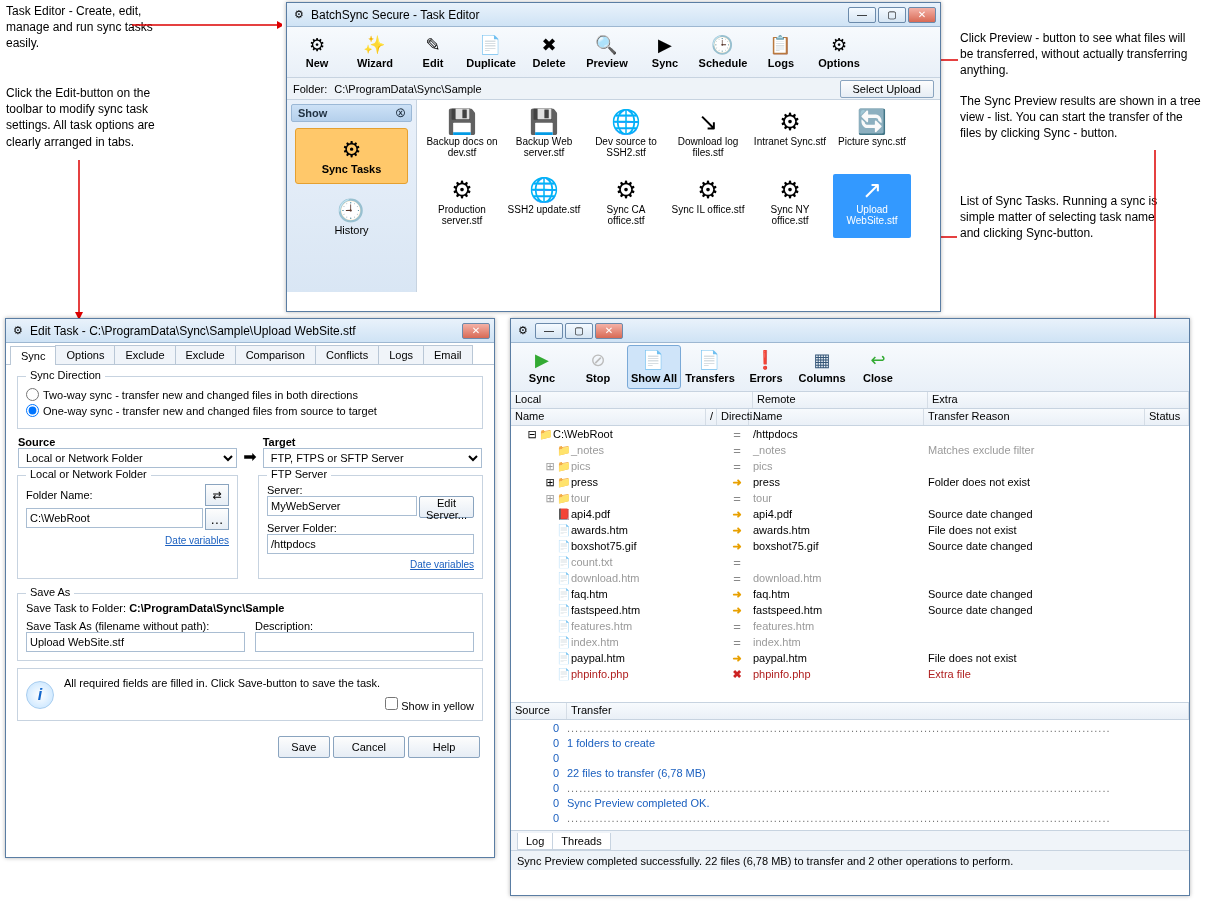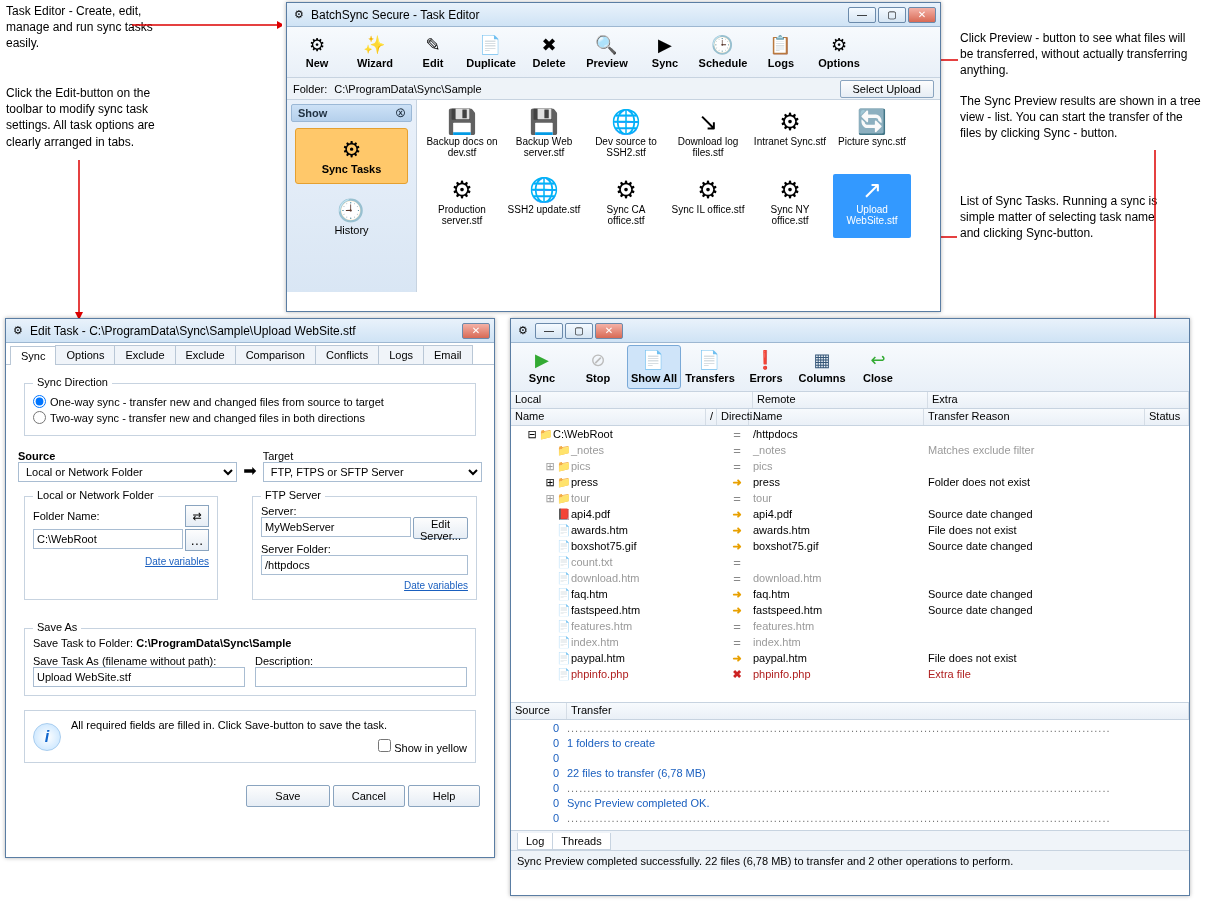--- a/index.html
+++ b/index.html
@@ -35,21 +35,21 @@
 .sideitem .ic{font-size:22px;}
 .iconpane { flex:1;background:#fff;padding:6px;display:flex;flex-wrap:wrap;gap:4px;align-content:flex-start;}
 .fileicon { width:78px;height:64px;display:flex;flex-direction:column;align-items:center;justify-content:flex-start;text-align:center;font-size:10px;padding:2px;cursor:pointer;border-radius:2px;}
 .fileicon.selected { background:#3399ff;color:#fff;}
 .fileicon .ic{font-size:24px;height:28px;display:flex;align-items:center;}
 
 
 .tabs { display:flex;border-bottom:1px solid #b9c7d6;background:#fff;padding-left:4px;margin-top:2px;}
 .tab { padding:3px 10px;border:1px solid #b9c7d6;border-bottom:none;margin-right:-1px;background:#f0f4f9;font-size:11px;cursor:pointer;}
 .tab.active { background:#fff;position:relative;top:1px;}
-.groupbox { border:1px solid #c7d3e0;margin:14px;padding:8px;position:relative;}
+.groupbox { border:1px solid #c7d3e0;margin:7px;padding:8px;position:relative;}
 .groupbox > .legend { position:absolute;top:-8px;left:8px;background:#fff;padding:0 4px;font-size:11px;}
 .radio-row { display:flex;align-items:center;gap:4px;margin:3px 0;}
 input[type=text],select { border:1px solid #a9bdd2;height:20px;font-size:11px;padding:0 3px;font-family:inherit;}
 select{background:#fff;}
 .btn { border:1px solid #8aa4bf;background:linear-gradient(#fdfdfd,#e6edf5);height:22px;padding:0 12px;font-size:11px;cursor:pointer;border-radius:2px;}
 .swapbtn { width:24px;height:22px;border:1px solid #8aa4bf;background:linear-gradient(#fdfdfd,#e6edf5);display:flex;align-items:center;justify-content:center;cursor:pointer;}
 .link { color:#1a5fbf;text-decoration:underline;cursor:pointer;font-size:10px;}
 .infoicon { width:28px;height:28px;border-radius:50%;background:radial-gradient(#fff,#bfe1ff);display:flex;align-items:center;justify-content:center;color:#1166cc;font-weight:bold;font-size:16px;font-style:italic;border:1px solid #a8cdef;}
 
 
@@ -256,37 +256,37 @@
       <div class="tab">Exclude</div>
       <div class="tab">Comparison</div>
       <div class="tab">Conflicts</div>
       <div class="tab">Logs</div>
       <div class="tab">Email</div>
     </div>
   <div style="padding:4px">
     <div class="groupbox">
       <div class="legend">Sync Direction</div>
       <div class="radio-row">
+          <input type="radio" style="">
+          <span>Two-way sync - transfer new and changed files in both directions</span>
+        </div>
+      <div class="radio-row">
           <input type="radio" checked="" style="">
           <span>One-way sync - transfer new and changed files from source to target</span>
-        </div>
-      <div class="radio-row">
-          <input type="radio" style="">
-          <span>Two-way sync - transfer new and changed files in both directions</span>
         </div>
     </div>
 
     <div style="display:flex;gap:6px;margin:0 8px;align-items:flex-end">
       <div style="flex:1">
         <div style="font-weight:bold">Source</div>
         <select style="width:100%"><option>Local or Network Folder</option></select>
       </div>
       <div style="font-size:16px;padding-bottom:2px">➡</div>
       <div style="flex:1">
-        <div style="font-weight:normal">Target</div>
+        <div style="font-weight:bold">Target</div>
         <select style="width:100%"><option>FTP, FTPS or SFTP Server</option></select>
       </div>
     </div>
 
     <div style="display:flex;gap:6px">
       <div class="groupbox" style="flex:1">
         <div class="legend">Local or Network Folder</div>
         <div style="display:flex;justify-content:space-between;align-items:center">
           <span>Folder Name:</span>
           <div class="swapbtn">⇄</div>
@@ -327,21 +327,21 @@
 
     <div class="groupbox" style="display:flex;align-items:center;gap:10px">
       <div class="infoicon">i</div>
       <div style="flex:1">
         <div>All required fields are filled in. Click Save-button to save the task.</div>
         <div style="text-align:right;margin-top:8px"><input type="checkbox" style=""> <span>Show in yellow</span></div>
       </div>
     </div>
 
     <div style="text-align:right;padding:8px 10px">
-      <button class="btn" style="width:84px">Save</button>
+      <button class="btn" style="width:52px">Save</button>
       <button class="btn" style="width:72px">Cancel</button>
       <button class="btn" style="width:72px">Help</button>
     </div>
   </div>
 </div>
 
 <div class="window" style="left:510px;top:318px;width:680px;height:578px">
   <div class="titlebar">
     <span class="icon">⚙</span>
     <div class="winbtns">

